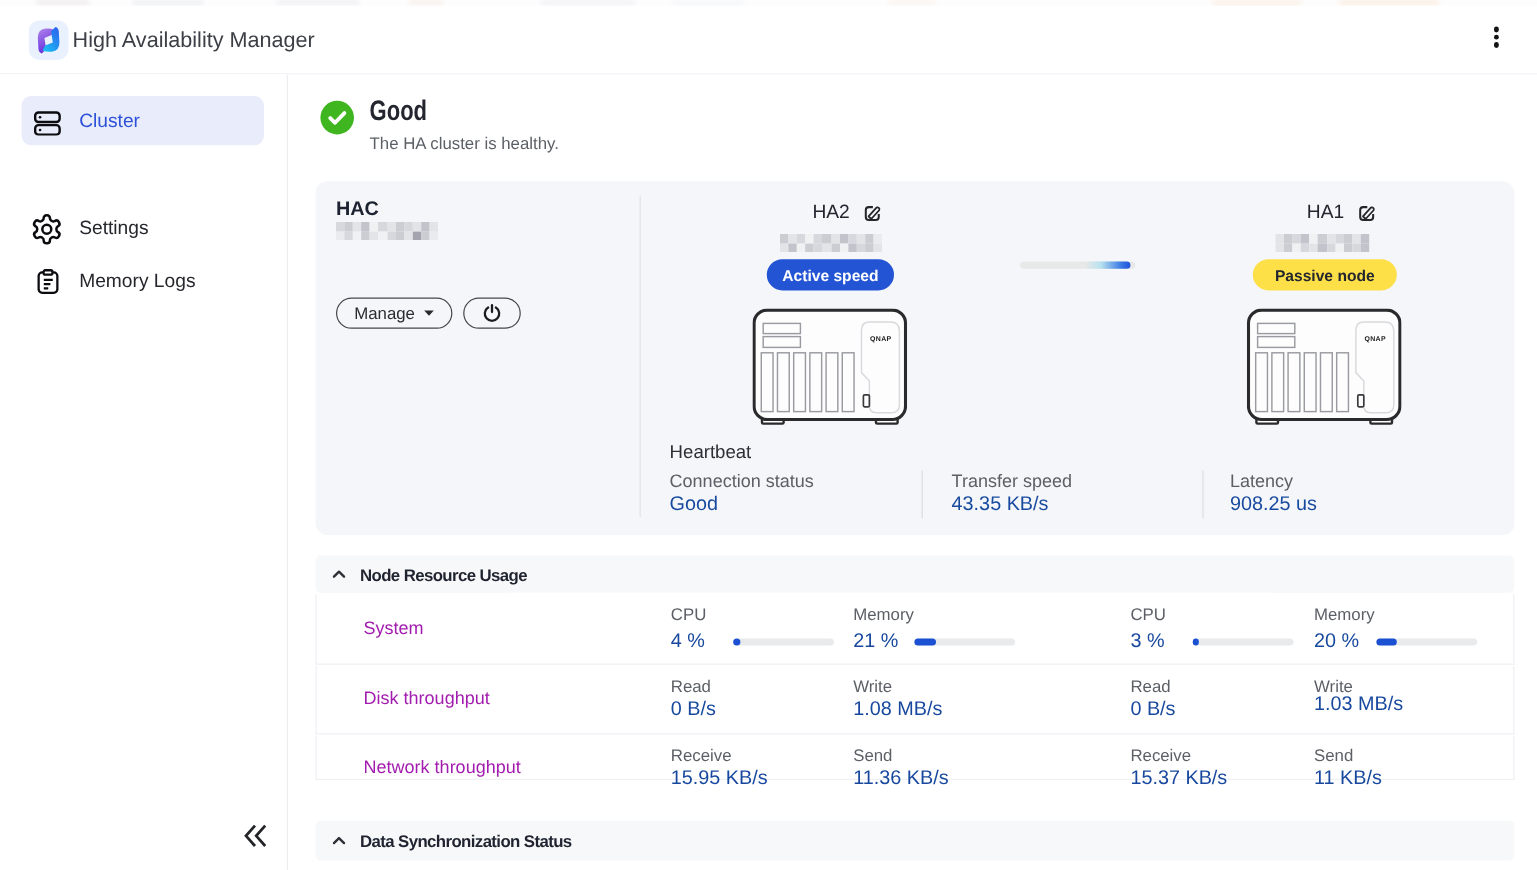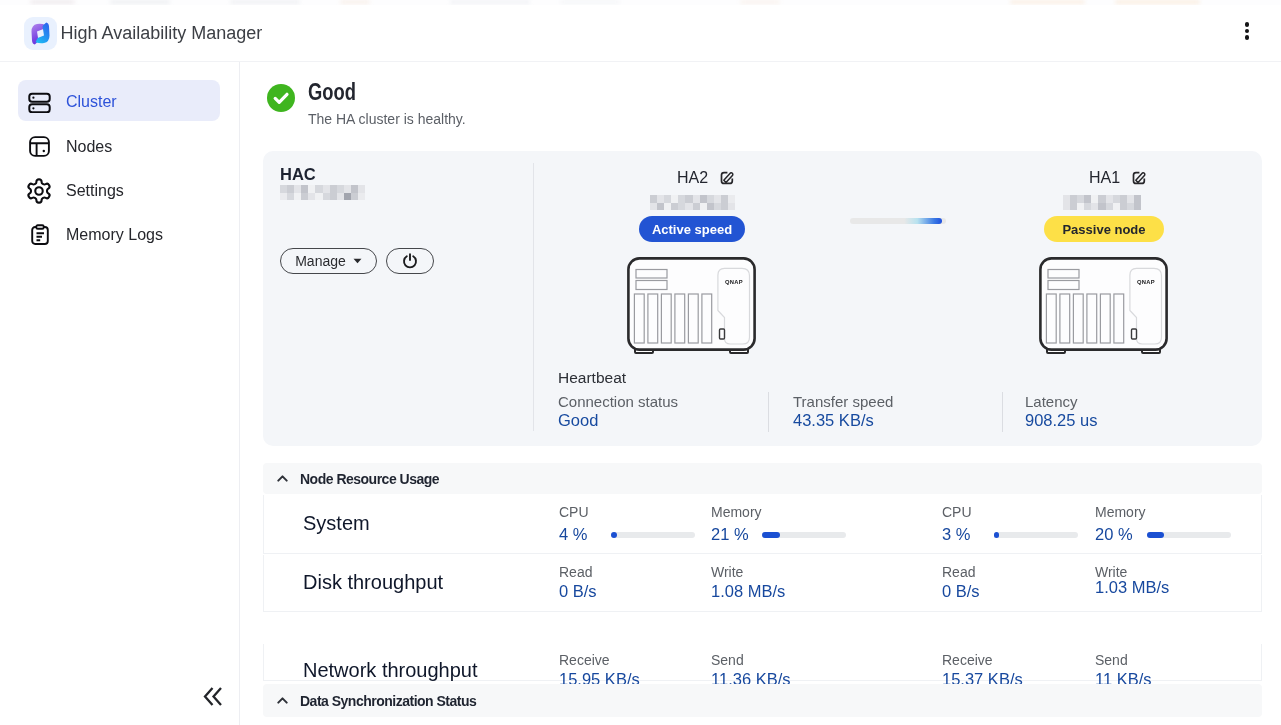--- a/index.html
+++ b/index.html
@@ -46,21 +46,21 @@
 .hb-t{position:absolute;left:558px;top:369px;font-size:15.5px;color:#2c2f36}
 .hlabel{position:absolute;font-size:15px;line-height:13px;color:#5c6066}
 .hvalue{position:absolute;font-size:16.5px;line-height:17px;color:#174a9f}
 .hdiv{position:absolute;top:392px;width:1px;height:40px;background:#dbdde2}
 
 .shead{position:absolute;left:263px;width:999px;background:#f7f8f9;border-radius:4px;display:flex;align-items:center}
 .shead svg{margin-left:14px}
 .shead b{margin-left:12px;font-size:14px;letter-spacing:-0.5px;color:#1f2430}
 
 .trow{position:absolute;left:263px;width:999px;background:#fff;border:1px solid #eff1f4;border-top:none}
-.rlabel{position:absolute;left:39px;font-size:20px;line-height:15px;color:#0f172a}
+.rlabel{position:absolute;left:39px;font-size:15px;line-height:15px;color:#a21caf}
 .cell-l{position:absolute;font-size:14px;line-height:14px;color:#5c6066}
 .cell-v{position:absolute;font-size:16.5px;line-height:17px;color:#17489e}
 .bar{position:absolute;width:84px;height:6px;border-radius:3px;background:#e8eaec}
 .bar i{position:absolute;left:0;top:0;height:6px;border-radius:3px;background:#1b50d2;display:block}
 </style>
 </head>
 <body>
 <div class="strip">
   <span class="blob" style="left:30px;width:45px;background:rgba(180,150,160,.18)"></span>
   <span class="blob" style="left:110px;width:60px;background:rgba(150,160,175,.15)"></span>
@@ -99,28 +99,20 @@
 <div class="sidebar">
   <div class="sel"></div>
   <div class="mitem" style="top:17px">
     <svg width="23" height="22" viewBox="0 0 23 22" fill="none" stroke="#0c0c10" stroke-width="2">
       <rect x="1.3" y="2.7" width="20.4" height="8" rx="2.8"></rect>
       <rect x="1.3" y="13.3" width="20.4" height="8" rx="2.8"></rect>
       <circle cx="5.4" cy="6.7" r="1.1" fill="#0c0c10" stroke="none"></circle>
       <circle cx="5.4" cy="17.3" r="1.1" fill="#0c0c10" stroke="none"></circle>
     </svg>
     <span style="color:#2d52d9">Cluster</span>
-  </div>
-  <div class="mitem" style="top:62px">
-    <svg style="left:29px" width="21" height="21" viewBox="0 0 21 21" fill="none" stroke="#0c0c10" stroke-width="1.9">
-      <rect x="1.1" y="1.1" width="18.8" height="18.8" rx="5"></rect>
-      <path d="M1.2 7.2 H19.8 M7.6 7.2 V19.8"></path>
-      <circle cx="14.8" cy="15" r="1.2" fill="#0c0c10" stroke="none"></circle>
-    </svg>
-    <span>Nodes</span>
   </div>
   <div class="mitem" style="top:106px">
     <svg style="left:25px;margin-top:-13.5px" width="28" height="28" viewBox="0 0 24 24" fill="none" stroke="#0c0c10" stroke-width="1.8" stroke-linecap="round" stroke-linejoin="round">
       <path d="M12.22 2h-.44a2 2 0 0 0-2 2v.18a2 2 0 0 1-1 1.73l-.43.25a2 2 0 0 1-2 0l-.15-.08a2 2 0 0 0-2.73.73l-.22.38a2 2 0 0 0 .73 2.73l.15.1a2 2 0 0 1 1 1.72v.51a2 2 0 0 1-1 1.74l-.15.09a2 2 0 0 0-.73 2.73l.22.38a2 2 0 0 0 2.73.73l.15-.08a2 2 0 0 1 2 0l.43.25a2 2 0 0 1 1 1.73V20a2 2 0 0 0 2 2h.44a2 2 0 0 0 2-2v-.18a2 2 0 0 1 1-1.73l.43-.25a2 2 0 0 1 2 0l.15.08a2 2 0 0 0 2.73-.73l.22-.39a2 2 0 0 0-.73-2.73l-.15-.08a2 2 0 0 1-1-1.74v-.5a2 2 0 0 1 1-1.74l.15-.09a2 2 0 0 0 .73-2.73l-.22-.38a2 2 0 0 0-2.73-.73l-.15.08a2 2 0 0 1-2 0l-.43-.25a2 2 0 0 1-1-1.73V4a2 2 0 0 0-2-2z"></path>
       <circle cx="12" cy="12" r="3.2"></circle>
     </svg>
     <span>Settings</span>
   </div>
   <div class="mitem" style="top:150px">
     <svg style="left:29.5px" width="20" height="22" viewBox="0 0 20 22" fill="none" stroke="#0c0c10" stroke-width="1.9">
@@ -260,21 +252,21 @@
   <div class="rlabel" style="top:20px">Disk throughput</div>
   <div class="cell-l" style="left:295px;top:10px">Read</div>
   <div class="cell-v" style="left:295px;top:28px">0 B/s</div>
   <div class="cell-l" style="left:447px;top:10px">Write</div>
   <div class="cell-v" style="left:447px;top:28px">1.08 MB/s</div>
   <div class="cell-l" style="left:678px;top:10px">Read</div>
   <div class="cell-v" style="left:678px;top:28px">0 B/s</div>
   <div class="cell-l" style="left:831px;top:10px">Write</div>
   <div class="cell-v" style="left:831px;top:24px">1.03 MB/s</div>
 </div>
-<div class="trow" style="top:644px;height:37px">
+<div class="trow" style="top:613px;height:37px">
   <div class="rlabel" style="top:19px">Network throughput</div>
   <div class="cell-l" style="left:295px;top:9px">Receive</div>
   <div class="cell-v" style="left:295px;top:27px">15.95 KB/s</div>
   <div class="cell-l" style="left:447px;top:9px">Send</div>
   <div class="cell-v" style="left:447px;top:27px">11.36 KB/s</div>
   <div class="cell-l" style="left:678px;top:9px">Receive</div>
   <div class="cell-v" style="left:678px;top:27px">15.37 KB/s</div>
   <div class="cell-l" style="left:831px;top:9px">Send</div>
   <div class="cell-v" style="left:831px;top:27px">11 KB/s</div>
 </div>

